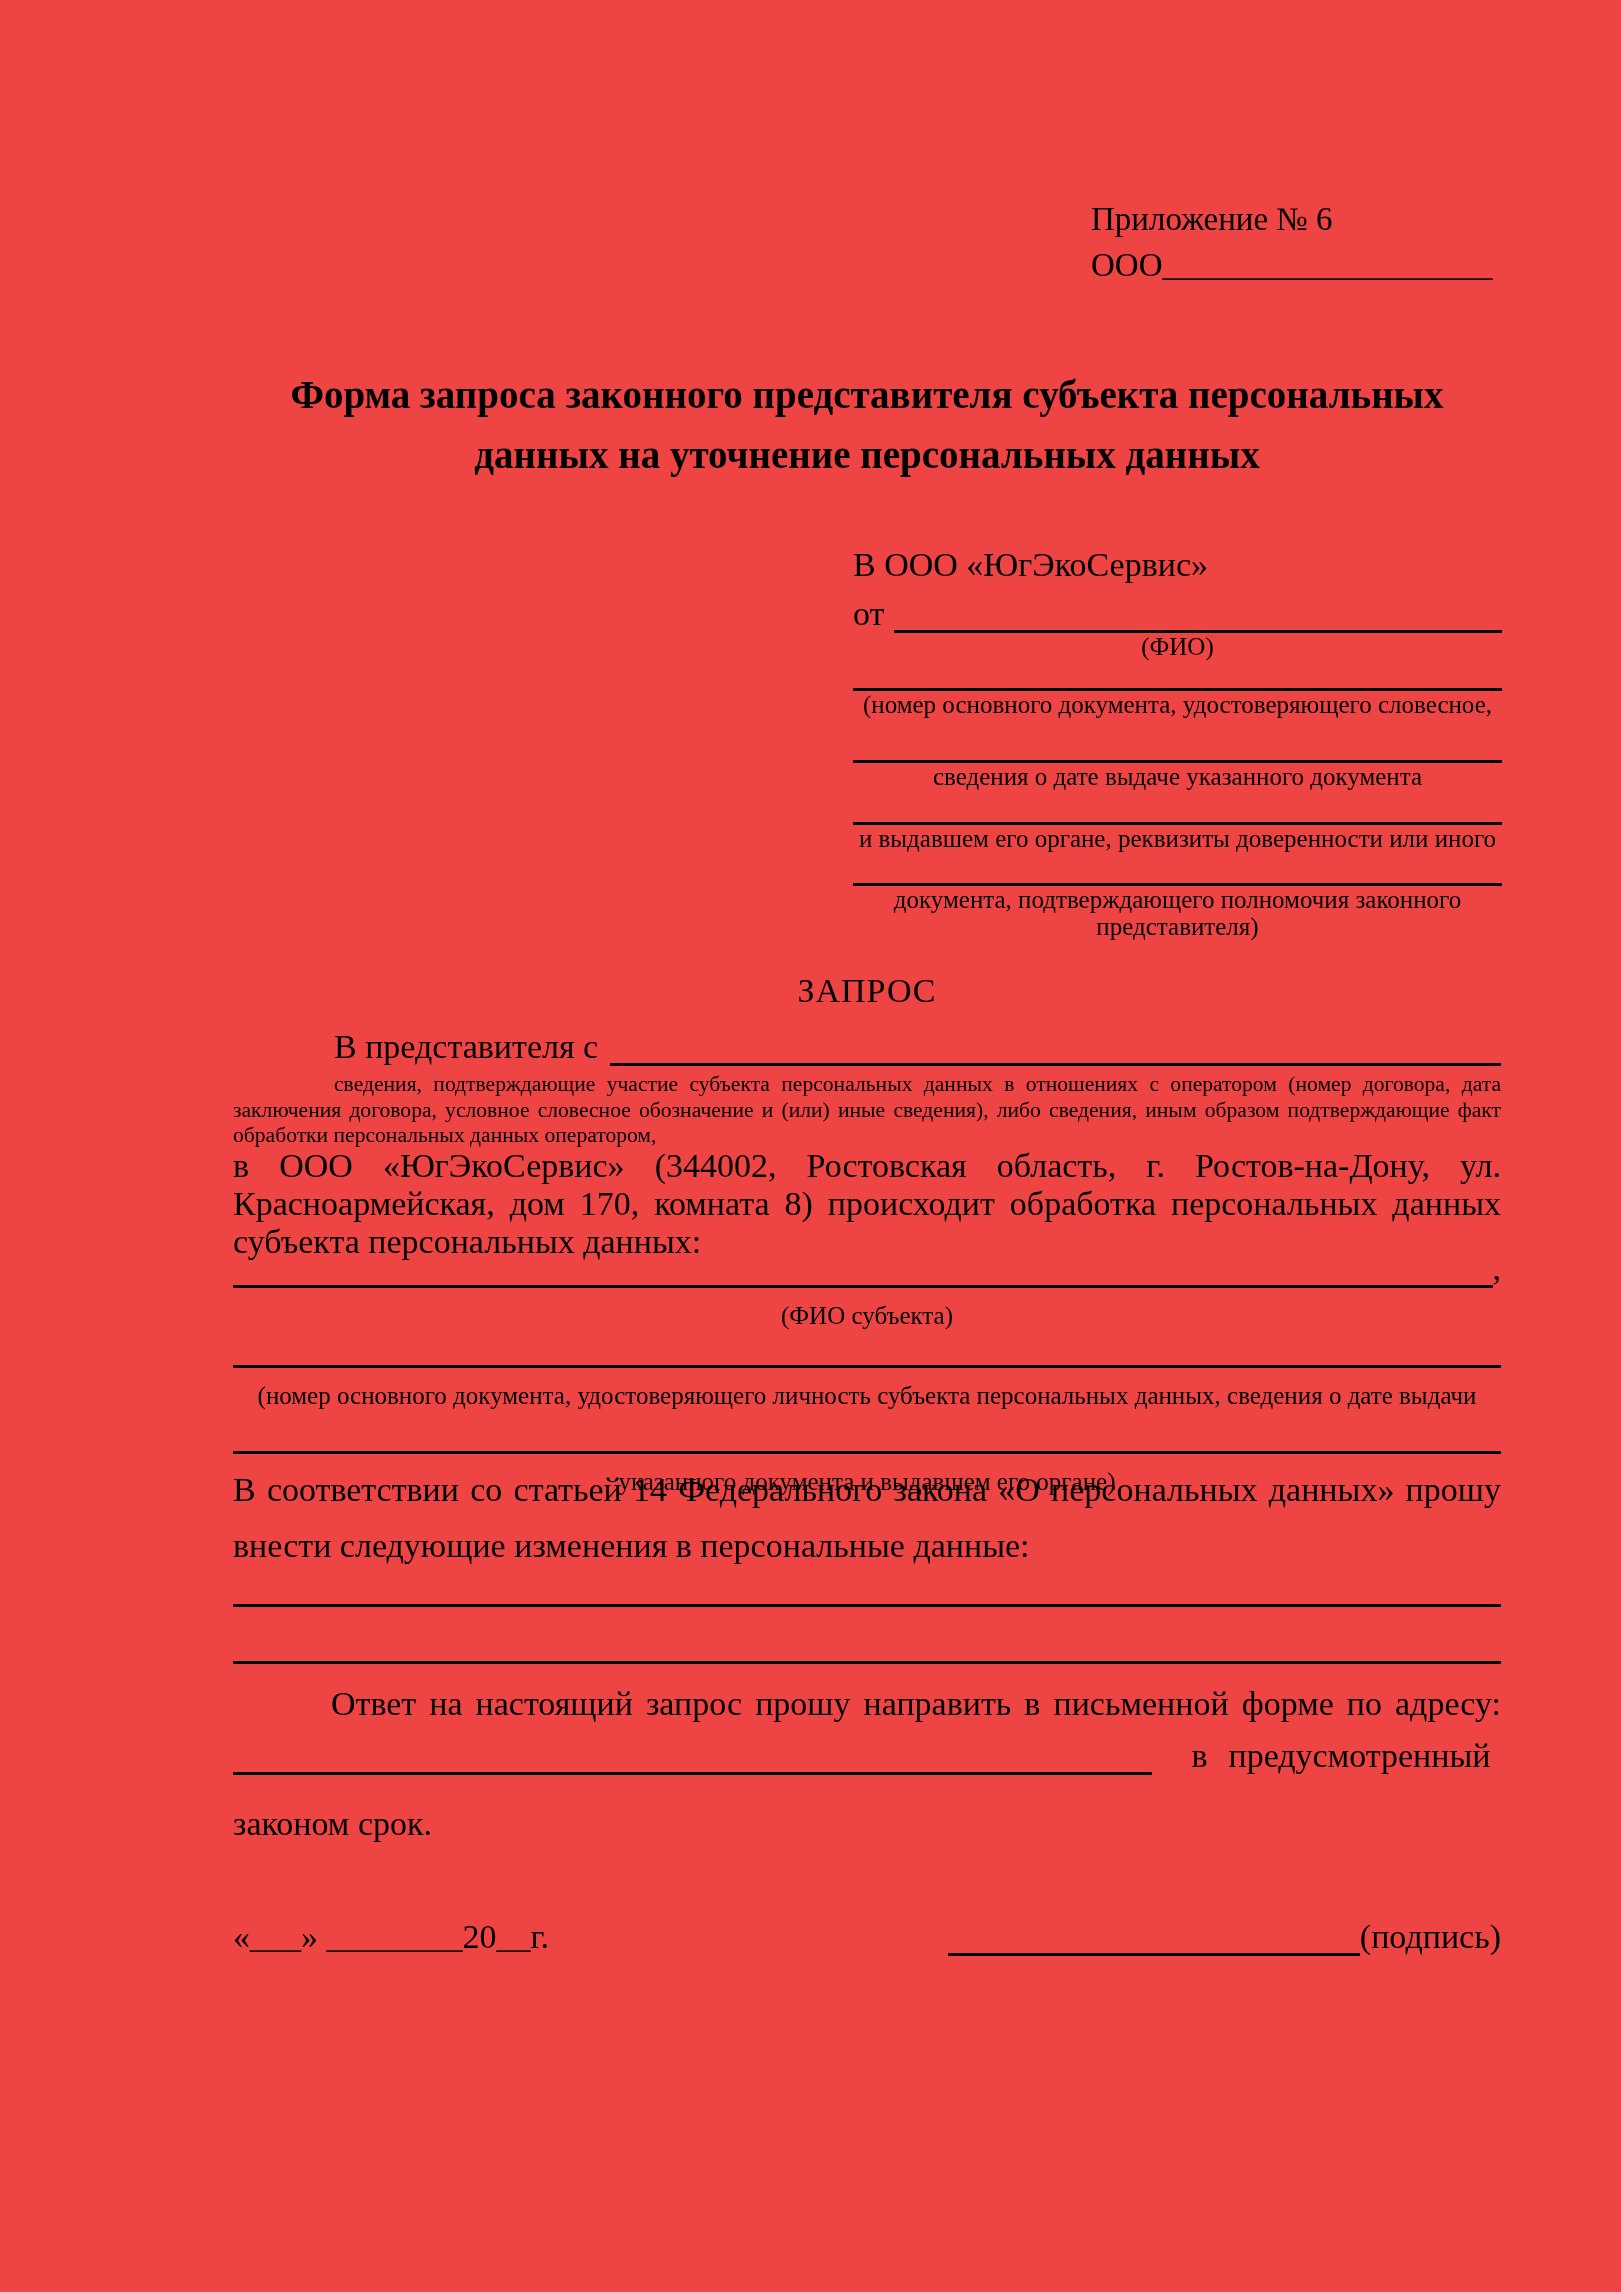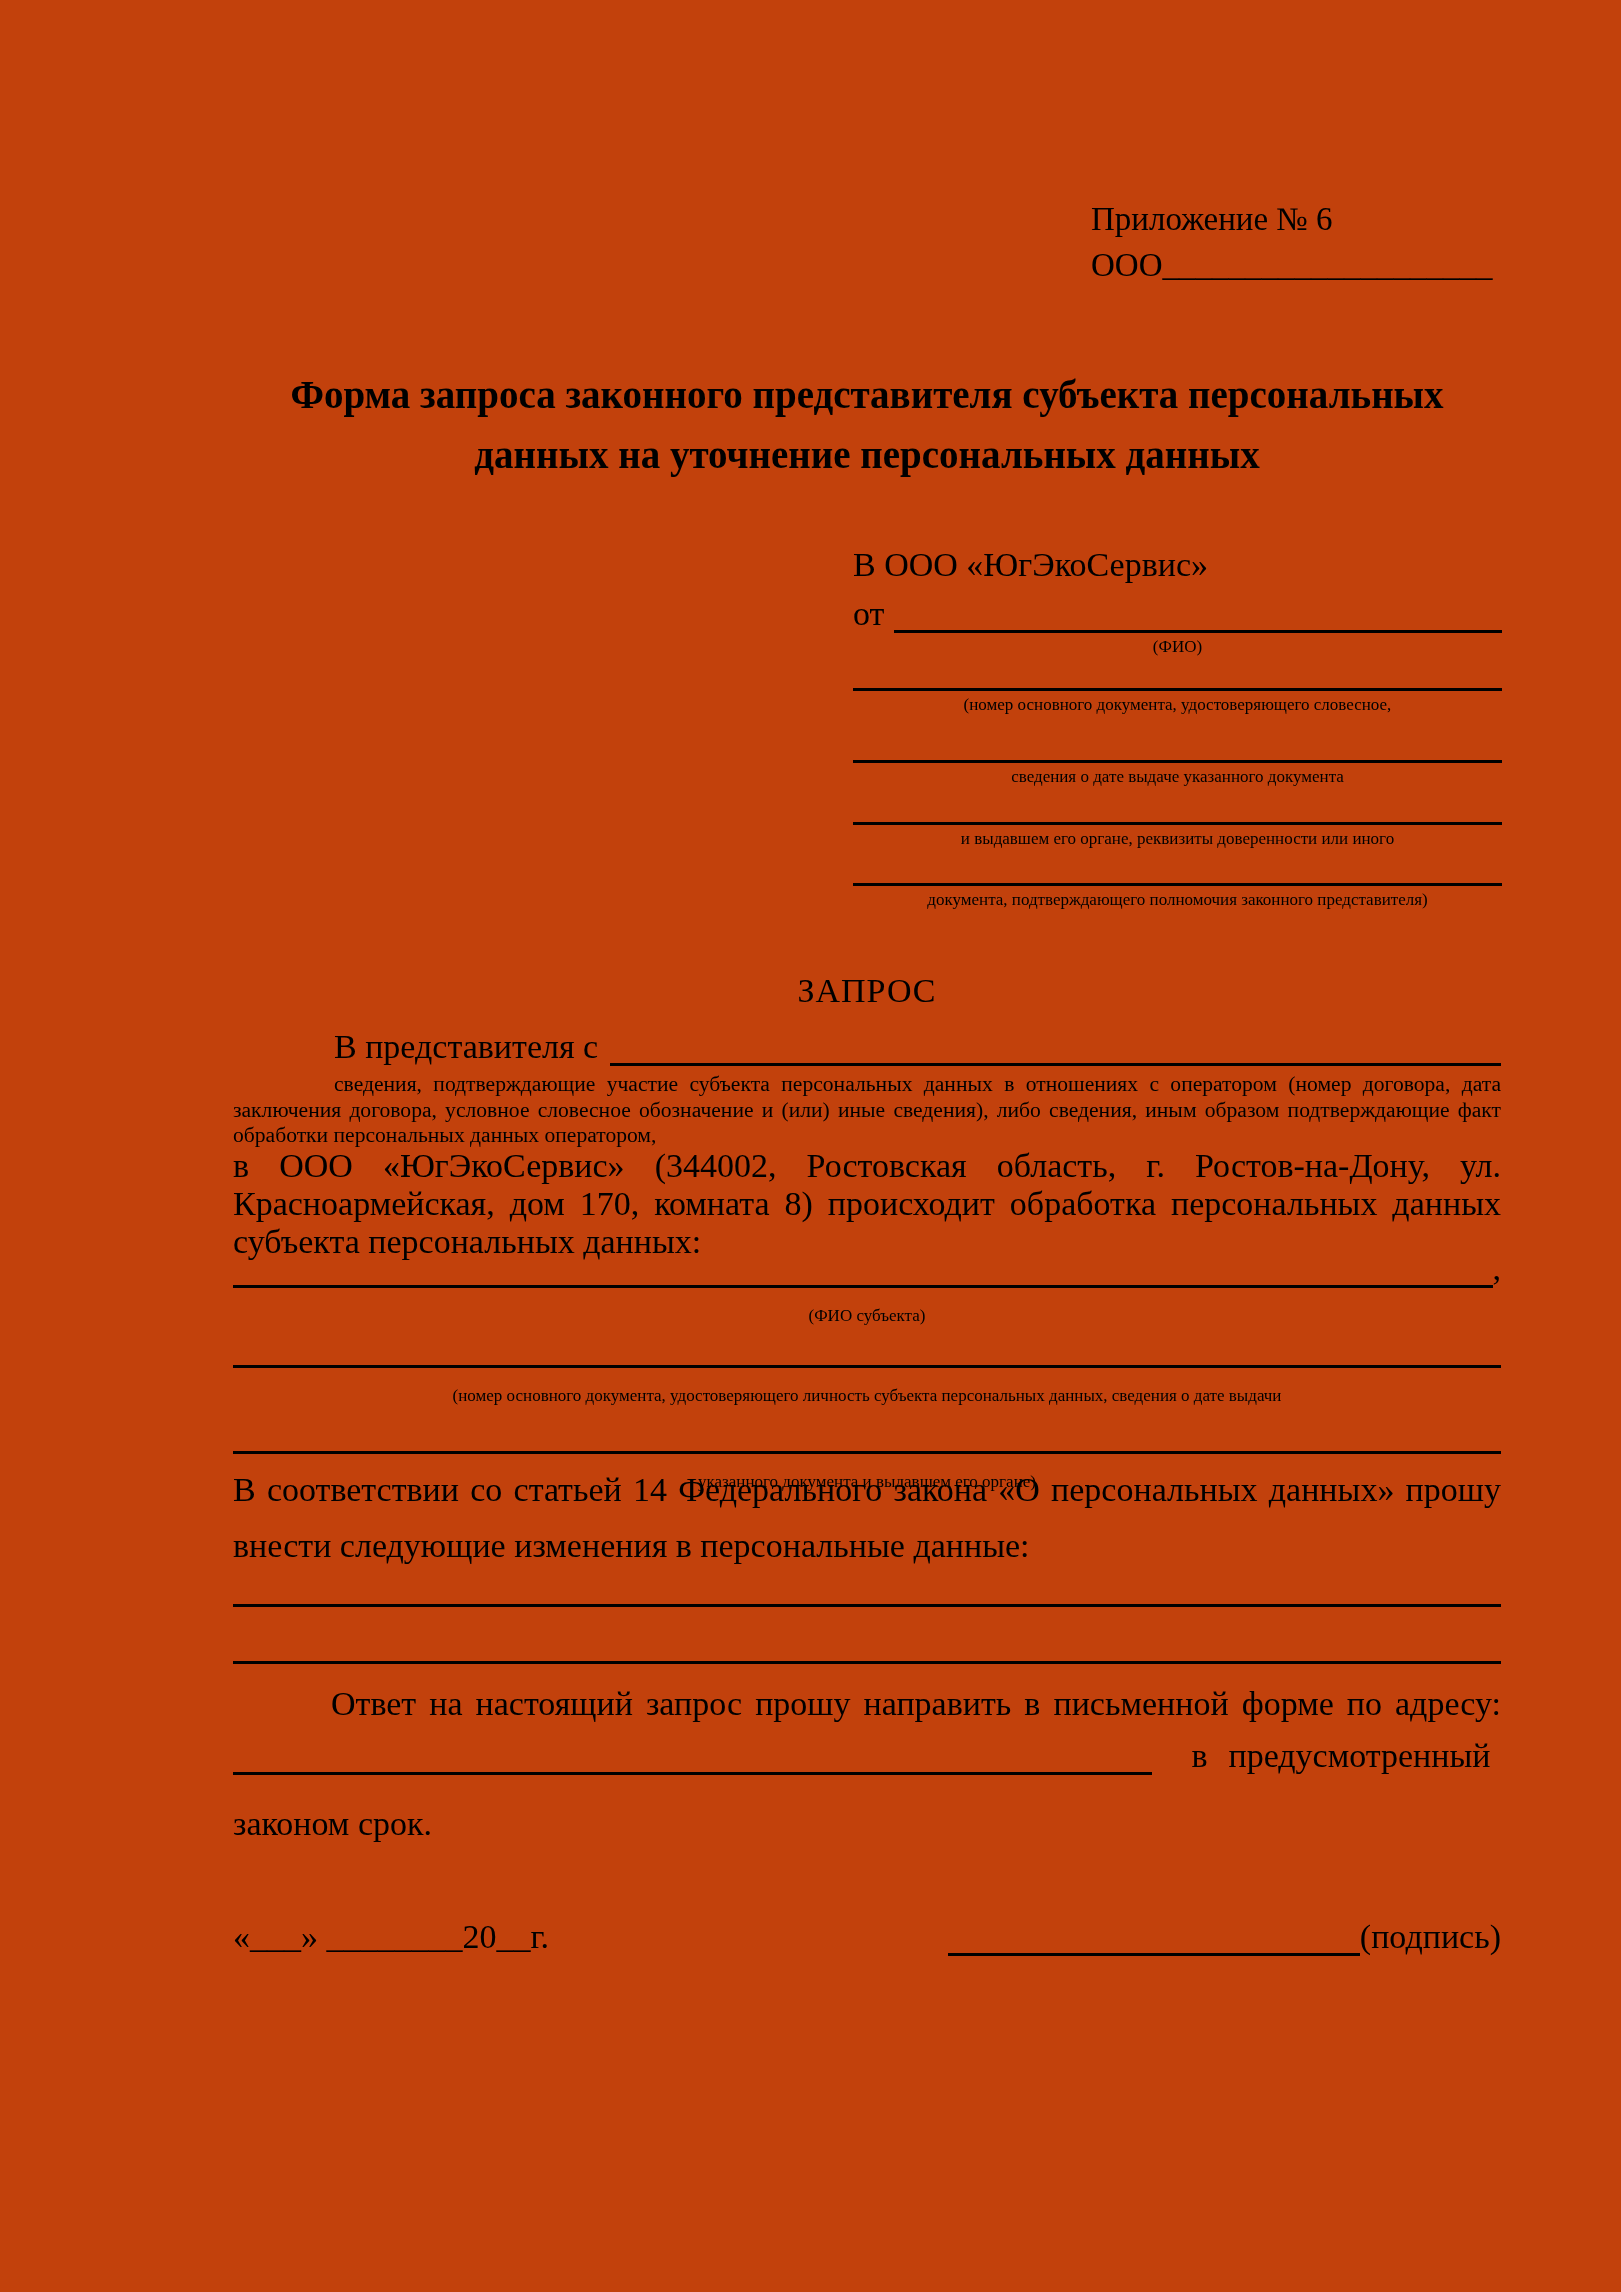--- a/index.html
+++ b/index.html
@@ -1,40 +1,40 @@
 <!DOCTYPE html>
 <html><head>
 <meta charset="utf-8">
 <style>
   * { margin:0; padding:0; box-sizing:border-box; }
   html,body { background:#ffffff; }
   .page {
     position:relative;
     width:1621px; height:2293px;
-    background:#c2410c;
+    background:#ef4444;
     color:#000;
     font-family:"Liberation Serif","DejaVu Serif",serif;
     overflow:hidden;
   }
   .abs { position:absolute; }
 
   
   .appendix { left:1091px; top:196px; width:414px; font-size:33px; line-height:46px; }
   .org-line { display:flex; white-space:nowrap; }
 
   
   .title { left:233px; top:365px; width:1268px; text-align:center;
            font-size:39px; font-weight:bold; line-height:60px; }
 
   
   .addressee { left:853px; top:541px; width:649px; font-size:34px; }
   .addressee .to { line-height:47px; }
   .from-row { display:flex; align-items:flex-end; height:45px; }
   .from-row .rule { flex:1; margin-left:9.8px; }
-  .cap { font-size:17px; line-height:27.4px; text-align:center; }
+  .cap { font-size:25px; line-height:27.4px; text-align:center; }
   .rule { border-bottom:3.9px solid #000; }
   .r32 { height:31px; } .r45 { height:44px; } .r36 { height:35px; } .r34 { height:33px; }
   .r24 { height:23.5px; } .r30 { height:29px; } .r58 { height:57px; }
 
   
   .zapros { left:233px; top:972px; width:1268px; text-align:center; font-size:34px; letter-spacing:1px; }
   .intro-row { left:233px; top:1027px; width:1268px; display:flex; align-items:flex-end; height:39px; font-size:34px; }
   .intro-row .lbl { margin-left:101px; white-space:nowrap; }
   .intro-row .rule { flex:1; margin-left:11.8px; }
   .fine { left:233px; top:1072px; width:1268px; font-size:21.6px; line-height:25.5px;

